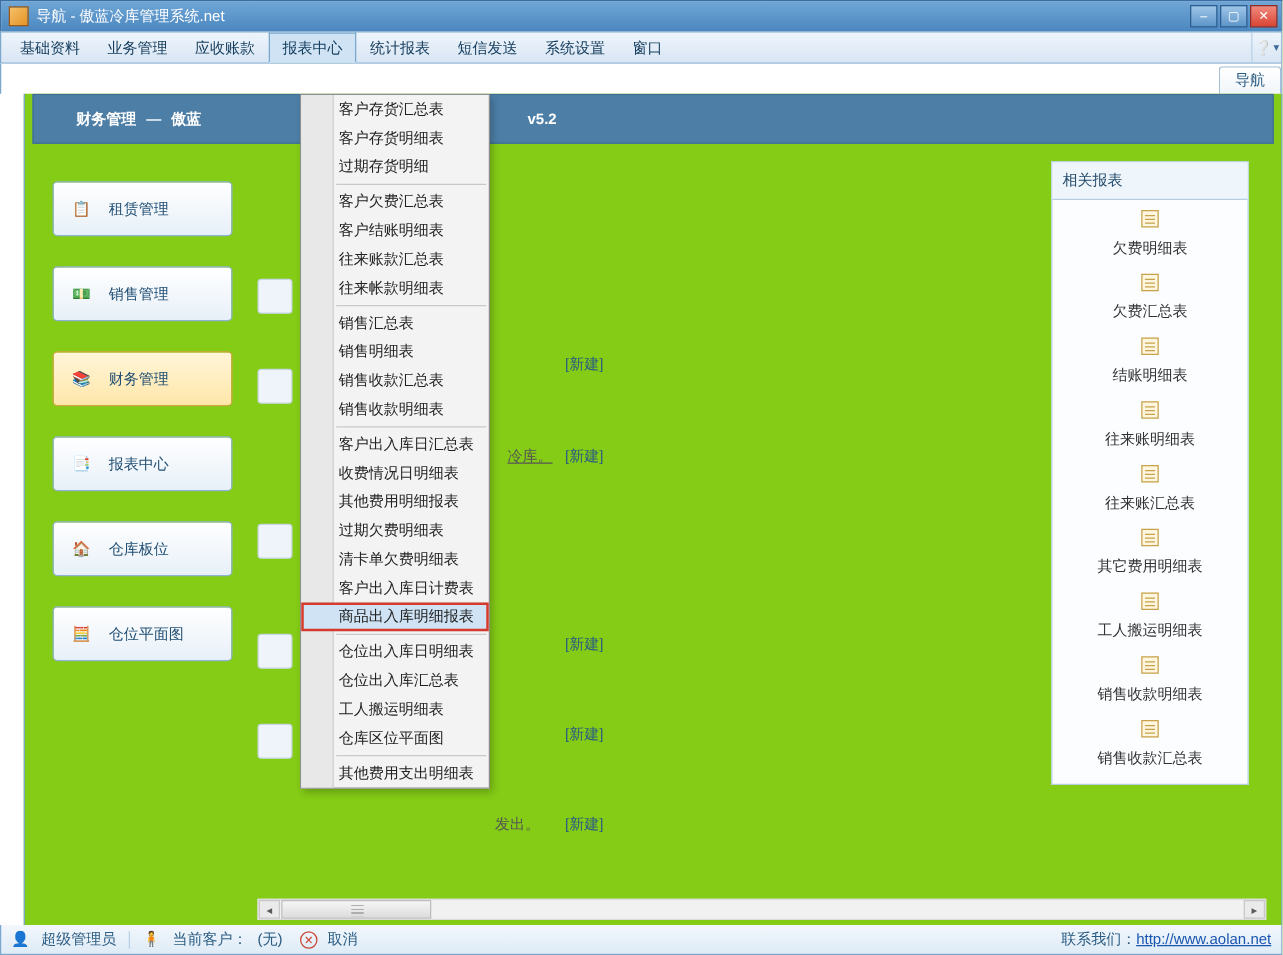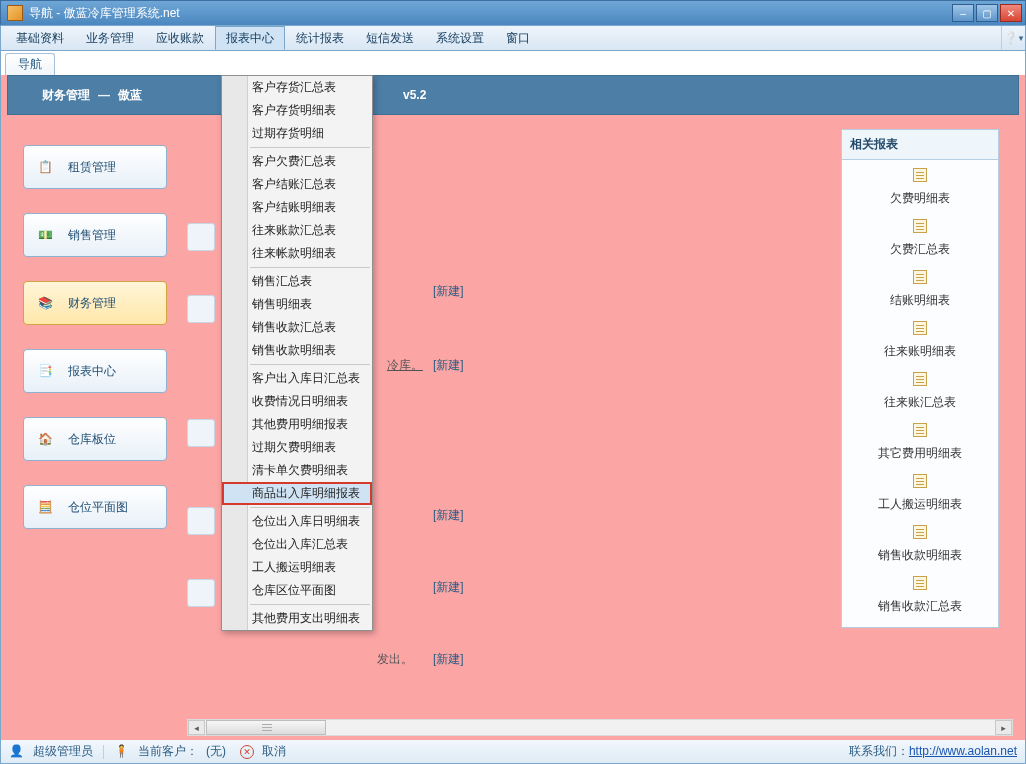--- a/index.html
+++ b/index.html
@@ -14,25 +14,25 @@
 .titlebar .winbtn.close { background: linear-gradient(to bottom,#f08a7e,#d94534); border-color:#9a2a1d; }
 
 
 .menubar { height: 26px; background: linear-gradient(to bottom,#eef4fb,#d8e6f4); border:1px solid #7ba7cc; display:flex; align-items:stretch; padding-left:4px; }
 .menubar .menuitem { padding: 0 10px; display:flex; align-items:center; color:#123a5a; cursor:pointer; border:1px solid transparent; position:relative; }
 .menubar .menuitem.open { background:#cfe3f4; border:1px solid #7ba7cc; border-bottom-color:#cfe3f4; }
 .menubar .help { margin-left:auto; width:24px; display:flex; align-items:center; justify-content:center; color:#3a6b97; cursor:pointer; border-left:1px solid #b8d1e6; }
 .menubar .help .chev { font-size:9px; }
 
 
-.tabstrip { height: 24px; background:#fff; border-left:1px solid #7ba7cc; border-right:1px solid #7ba7cc; display:flex; align-items:flex-end; padding-left:4px;}
+.tabstrip { height: 24px; background:#fff; border-left:1px solid #7ba7cc; border-right:1px solid #7ba7cc; display:flex; align-items:flex-end; padding-left:19px;justify-content:flex-end;}
 .tabstrip .tab { height:22px; padding:0 12px; display:flex; align-items:center; border:1px solid #a7c0d7; border-bottom:none; background:linear-gradient(to bottom,#ffffff,#f0f6fb); border-top-left-radius:3px; border-top-right-radius:3px; color:#2b5c83; cursor:pointer; }
 
 
-.client { position:relative; height: calc(764px - 25px - 26px - 24px - 24px); border-left:1px solid #7ba7cc; border-right:1px solid #7ba7cc; background:#fca5a5; overflow:hidden; }
+.client { position:relative; height: calc(764px - 25px - 26px - 24px - 24px); border-left:1px solid #7ba7cc; border-right:1px solid #7ba7cc; background:#84cc16; overflow:hidden;margin-left:19px; }
 
 
 .pagehead { height:40px; margin:0 6px 0 6px; background:#4c7ea6; color:#fff; display:flex; align-items:center; padding-left:34px; font-weight:bold; border:1px solid #3f6e93; }
 .pagehead .sep { margin:0 8px; opacity:.9; }
 
 
 .leftnav { position:absolute; top:70px; left:22px; width:144px; display:flex; flex-direction:column; gap:24px; }
 .navbtn { height:44px; display:flex; align-items:center; gap:10px; border:1px solid #8fb2d0; border-radius:4px; background:linear-gradient(to bottom,#ffffff,#e7f0f8); color:#214f74; padding-left:10px; }
 .navbtn .ico { width:24px; height:24px; display:flex; align-items:center; justify-content:center; border-radius:2px; }
 .navbtn.active { background:linear-gradient(to bottom,#fff5d8,#ffe7aa); border-color:#d0a542; }
@@ -45,21 +45,21 @@
 
 
 .dropdown { position:absolute; top:0; left:220px; width:152px; background:#f3f3f3; border:1px solid #8f8f8f; box-shadow:2px 3px 6px rgba(0,0,0,.25); z-index:40; }
 .dropdown .ddside { position:absolute; top:0; bottom:0; left:0; width:26px; background:#e8e8e8; border-right:1px solid #d0d0d0;}
 .dropdown .dditem { position:relative; height:23px; display:flex; align-items:center; padding-left:30px; color:#222; cursor:pointer; }
 .dropdown .ddsep { height:1px; margin:2px 2px 2px 28px; background:#c9c9c9; }
 .dropdown .dditem.highlight { background:#cfe3f4; outline:2px solid #d63a2a; outline-offset:-2px; }
 
 
 .rightpanel { position:absolute; top:54px; right:26px; width:158px; border:1px solid #b7cee1; background:#fbfdff; }
-.rightpanel .rphead { padding:6px 8px; font-weight:bold; color:#254b6b; border-bottom:1px solid #b7cee1; background:#eef5fb; }
+.rightpanel .rphead { padding:6px 8px; font-weight:normal; color:#254b6b; border-bottom:1px solid #b7cee1; background:#eef5fb; }
 .rightpanel .rplist { padding:8px 8px 12px 8px; display:flex; flex-direction:column; gap:12px; }
 .rightpanel .rpitem { display:flex; align-items:center; gap:8px; color:#323232; cursor:pointer;flex-direction:column; }
 .rpicon { width:14px; height:14px; border:1px solid #c5a24b; background:#fff6df; position:relative; }
 .rpicon::before { content:""; position:absolute; left:2px; right:2px; top:3px; height:1px; background:#c5a24b; box-shadow:0 3px 0 #c5a24b, 0 6px 0 #c5a24b; }
 
 
 .hscroll { position:absolute; left:186px; right:12px; bottom:4px; height:17px; background:#f1f1f1; border:1px solid #dcdcdc; }
 .hscroll .btn { width:17px; height:15px; background:#eaeaea; border:1px solid #c8c8c8; position:absolute; top:0; display:flex; align-items:center; justify-content:center; color:#5a5a5a; font-size:9px; }
 .hscroll .btn.left { left:0; } .hscroll .btn.right { right:0; }
 .hscroll .thumb { position:absolute; top:0; left:18px; width:120px; height:15px; background:linear-gradient(to bottom,#f6f6f6,#dcdcdc); border:1px solid #bdbdbd; }
@@ -172,35 +172,35 @@
     </div>
   </div>
 
   <div class="dropdown" id="dropdown">
     <div class="ddside"></div>
   <div class="dditem">客户存货汇总表</div>
       <div class="dditem">客户存货明细表</div>
       <div class="dditem">过期存货明细</div>
       <div class="ddsep"></div>
       <div class="dditem">客户欠费汇总表</div>
-      <div class="dditem">客户结账汇总表</div>
       <div class="dditem">客户结账明细表</div>
       <div class="dditem">往来账款汇总表</div>
       <div class="dditem">往来帐款明细表</div>
       <div class="ddsep"></div>
       <div class="dditem">销售汇总表</div>
       <div class="dditem">销售明细表</div>
       <div class="dditem">销售收款汇总表</div>
       <div class="dditem">销售收款明细表</div>
       <div class="ddsep"></div>
       <div class="dditem">客户出入库日汇总表</div>
       <div class="dditem">收费情况日明细表</div>
       <div class="dditem">其他费用明细报表</div>
       <div class="dditem">过期欠费明细表</div>
       <div class="dditem">清卡单欠费明细表</div>
+      <div class="dditem">客户出入库日计费表</div>
       <div class="dditem highlight">商品出入库明细报表</div>
       <div class="ddsep"></div>
       <div class="dditem">仓位出入库日明细表</div>
       <div class="dditem">仓位出入库汇总表</div>
       <div class="dditem">工人搬运明细表</div>
       <div class="dditem">仓库区位平面图</div>
       <div class="ddsep"></div>
       <div class="dditem">其他费用支出明细表</div>
     </div>
 

